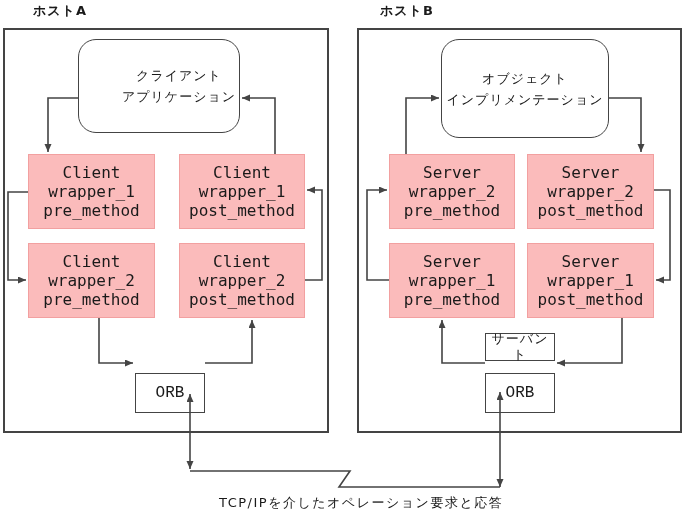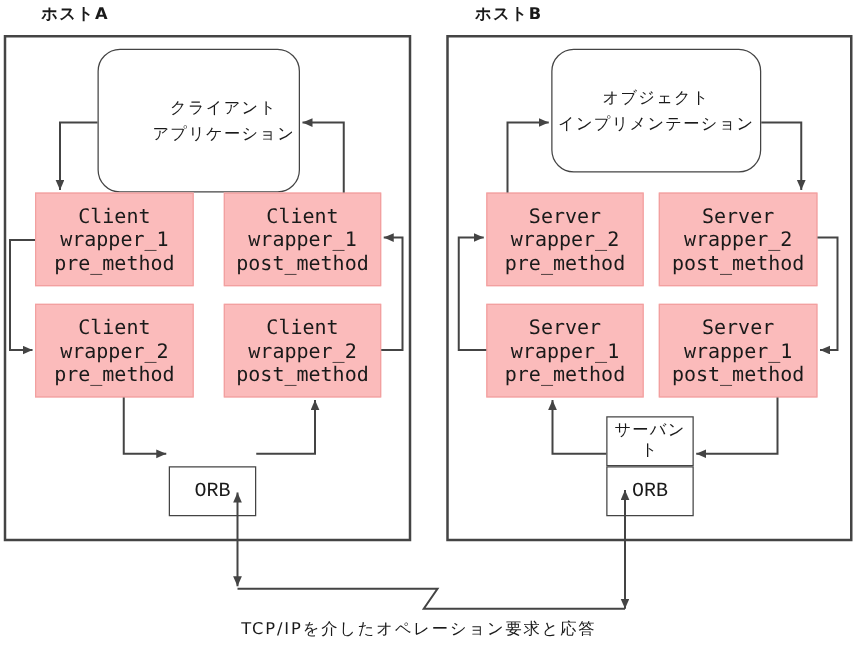--- a/index.html
+++ b/index.html
@@ -61,21 +61,21 @@
 <body>
 
 <div class="canvas">
 
   <div class="host-title" style="left:33px;top:2px;">ホストA</div>
   <div class="host-title" style="left:380px;top:2px;">ホストB</div>
 
   <div class="host-box" style="left:3px;top:28px;width:326px;height:405px;"></div>
   <div class="host-box" style="left:357px;top:28px;width:325px;height:405px;"></div>
 
-  <div class="app-box" style="left:78px;top:39px;width:162px;height:115px;padding-left:40px;">クライアント
+  <div class="app-box" style="left:78px;top:39px;width:162px;height:94px;padding-left:40px;">クライアント
 アプリケーション</div>
   <div class="app-box" style="left:441px;top:39px;width:168px;height:99px;">オブジェクト
 インプリメンテーション</div>
 
   <div class="wrapper-box" style="left:28px;top:154px;width:127px;height:75px;">Client
 wrapper_1
 pre_method</div>
   <div class="wrapper-box" style="left:179px;top:154px;width:126px;height:75px;">Client
 wrapper_1
 post_method</div>
@@ -93,25 +93,25 @@
 wrapper_2
 post_method</div>
   <div class="wrapper-box" style="left:389px;top:243px;width:126px;height:75px;">Server
 wrapper_1
 pre_method</div>
   <div class="wrapper-box" style="left:527px;top:243px;width:127px;height:75px;">Server
 wrapper_1
 post_method</div>
 
   <div class="small-box orb-box" style="left:135px;top:373px;width:70px;height:40px;">ORB</div>
-  <div class="small-box" style="left:485px;top:333px;width:70px;height:40px;">サーバン
+  <div class="small-box" style="left:485px;top:333px;width:70px;height:28px;">サーバン
 ト</div>
   <div class="small-box orb-box" style="left:485px;top:373px;width:70px;height:40px;">ORB</div>
 
-  <div class="caption" style="left:193px;top:494px;">TCP/IPを介したオペレーション要求と応答</div>
+  <div class="caption" style="left:219px;top:494px;">TCP/IPを介したオペレーション要求と応答</div>
 
   <svg class="connectors" viewBox="0 0 687 517">
     <defs>
       <marker id="arw" markerUnits="userSpaceOnUse" markerWidth="9" markerHeight="8" refX="8" refY="3.5" orient="auto-start-reverse">
         <path d="M0,0 L8,3.5 L0,7 Z"></path>
       </marker>
     </defs>
 
     <path class="c" d="M78,98 H48 V152" marker-end="url(#arw)"></path>
     <path class="c" d="M275,154 V98 H242" marker-end="url(#arw)"></path>

